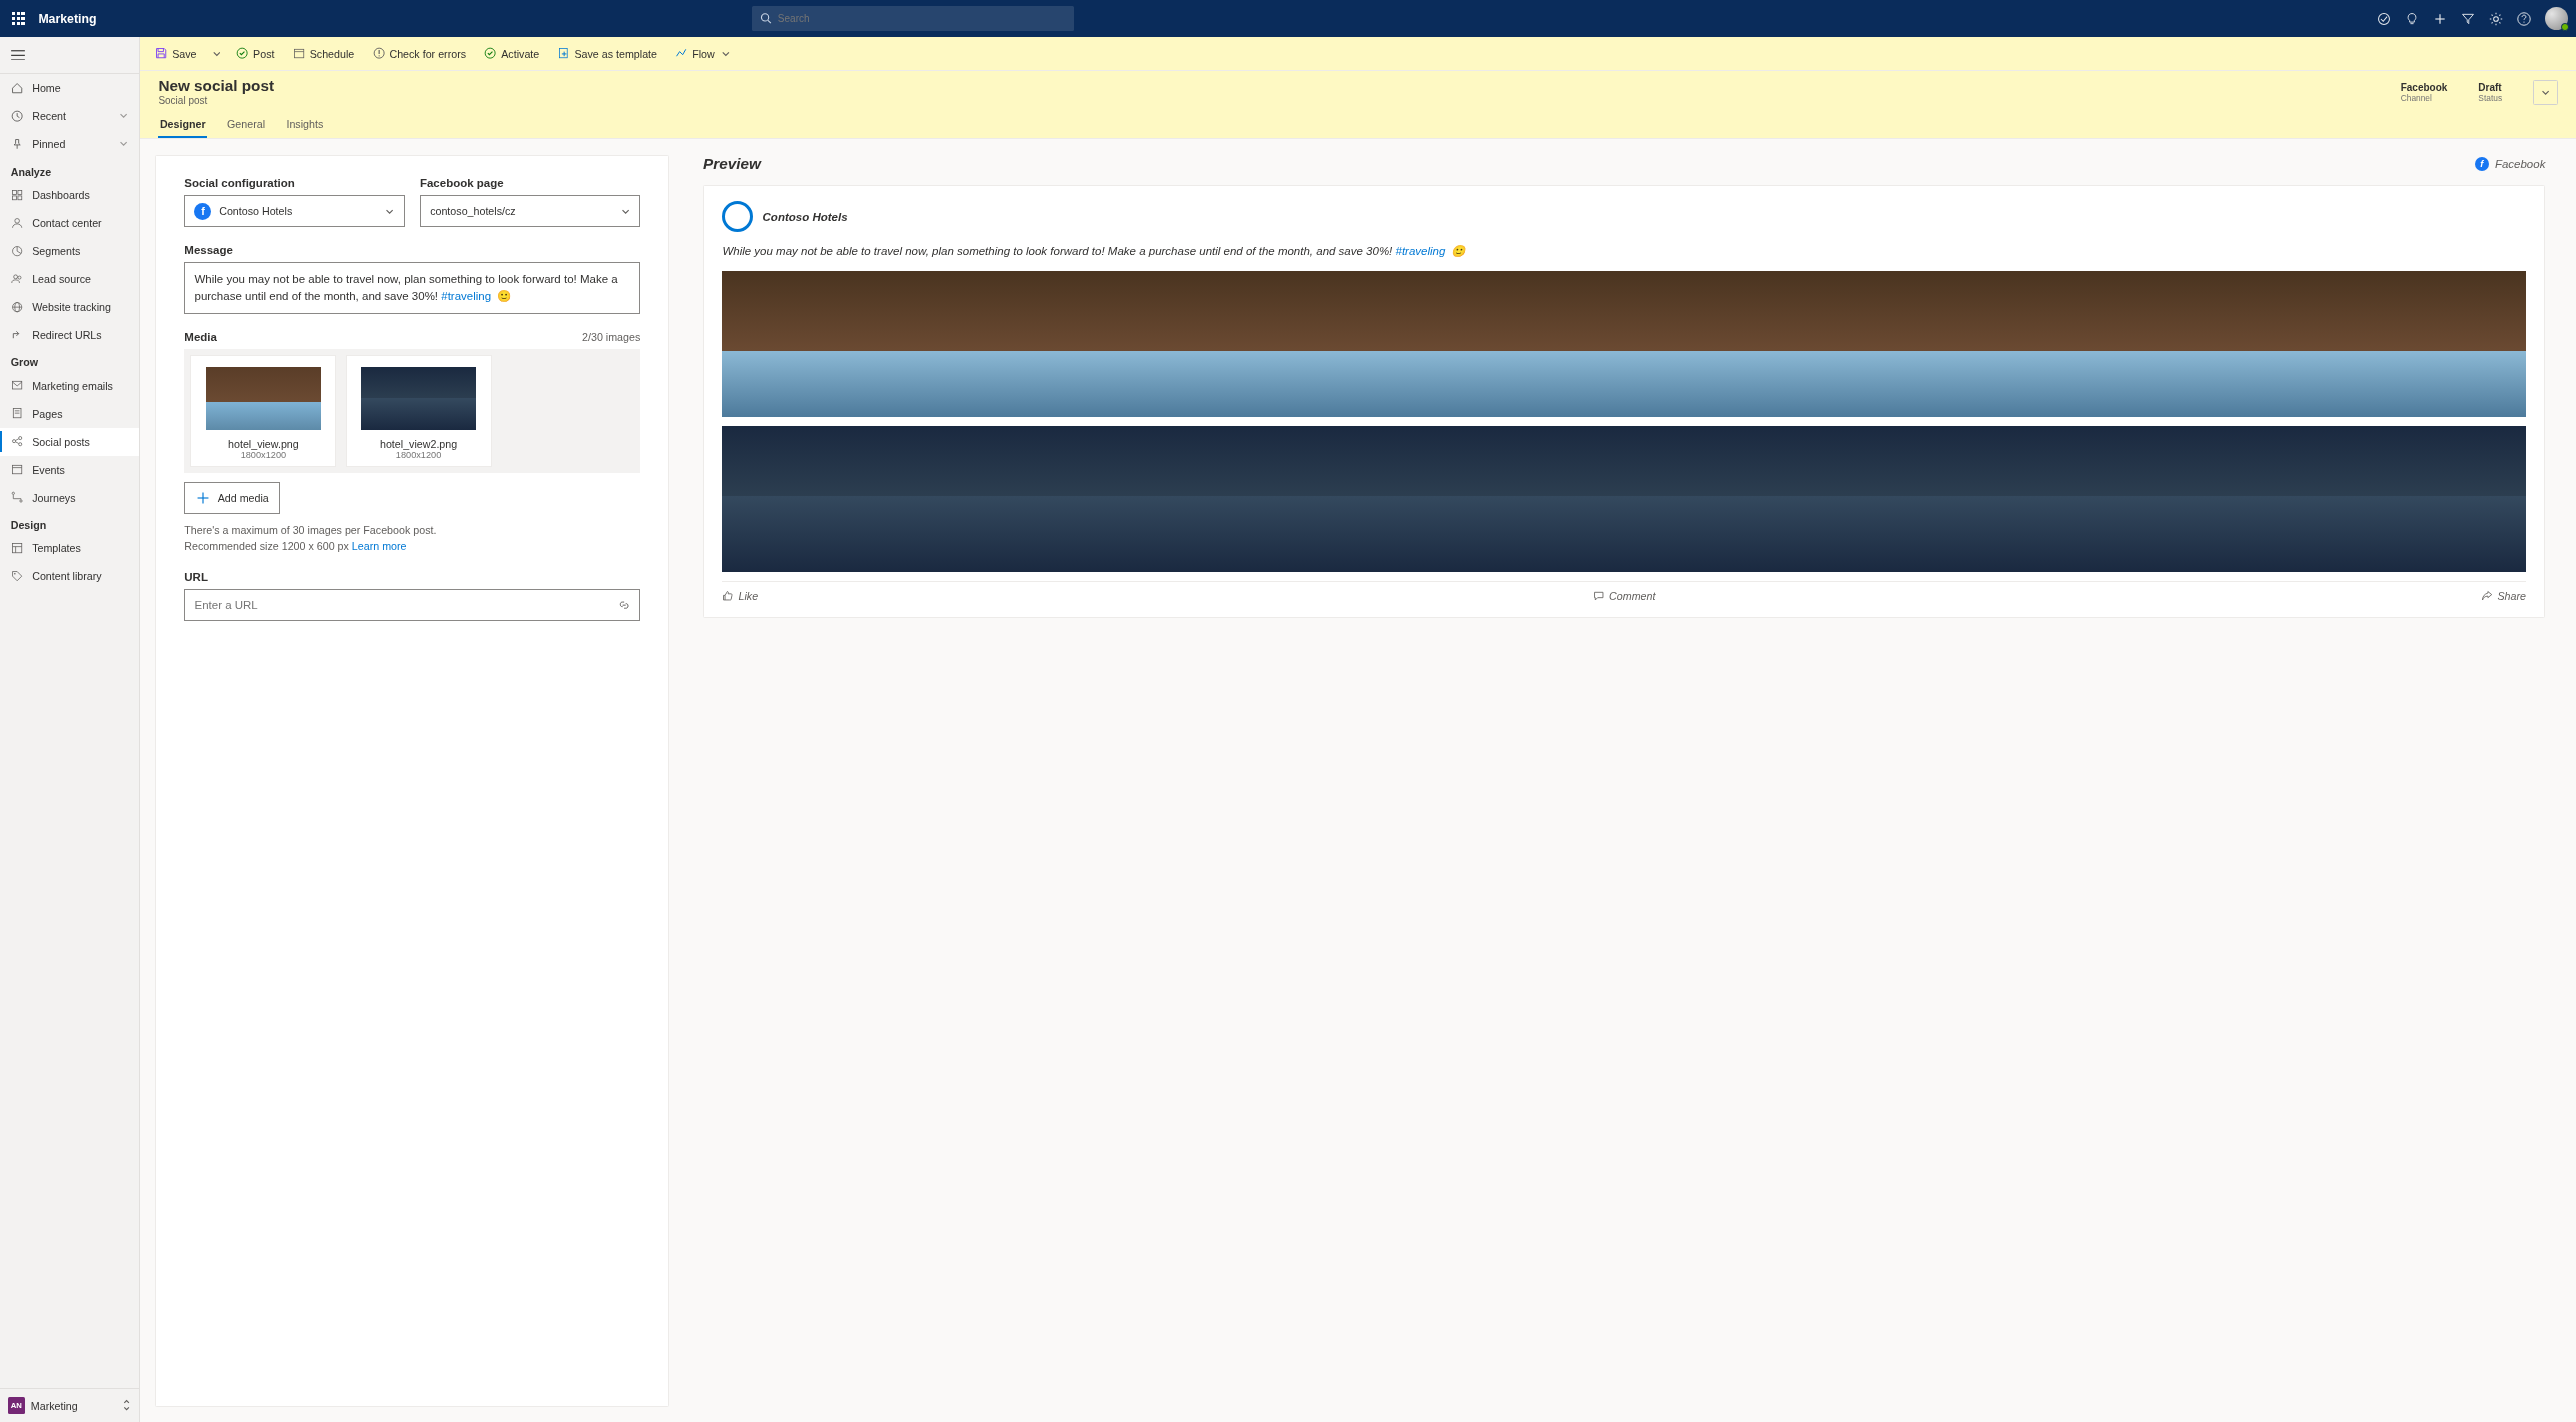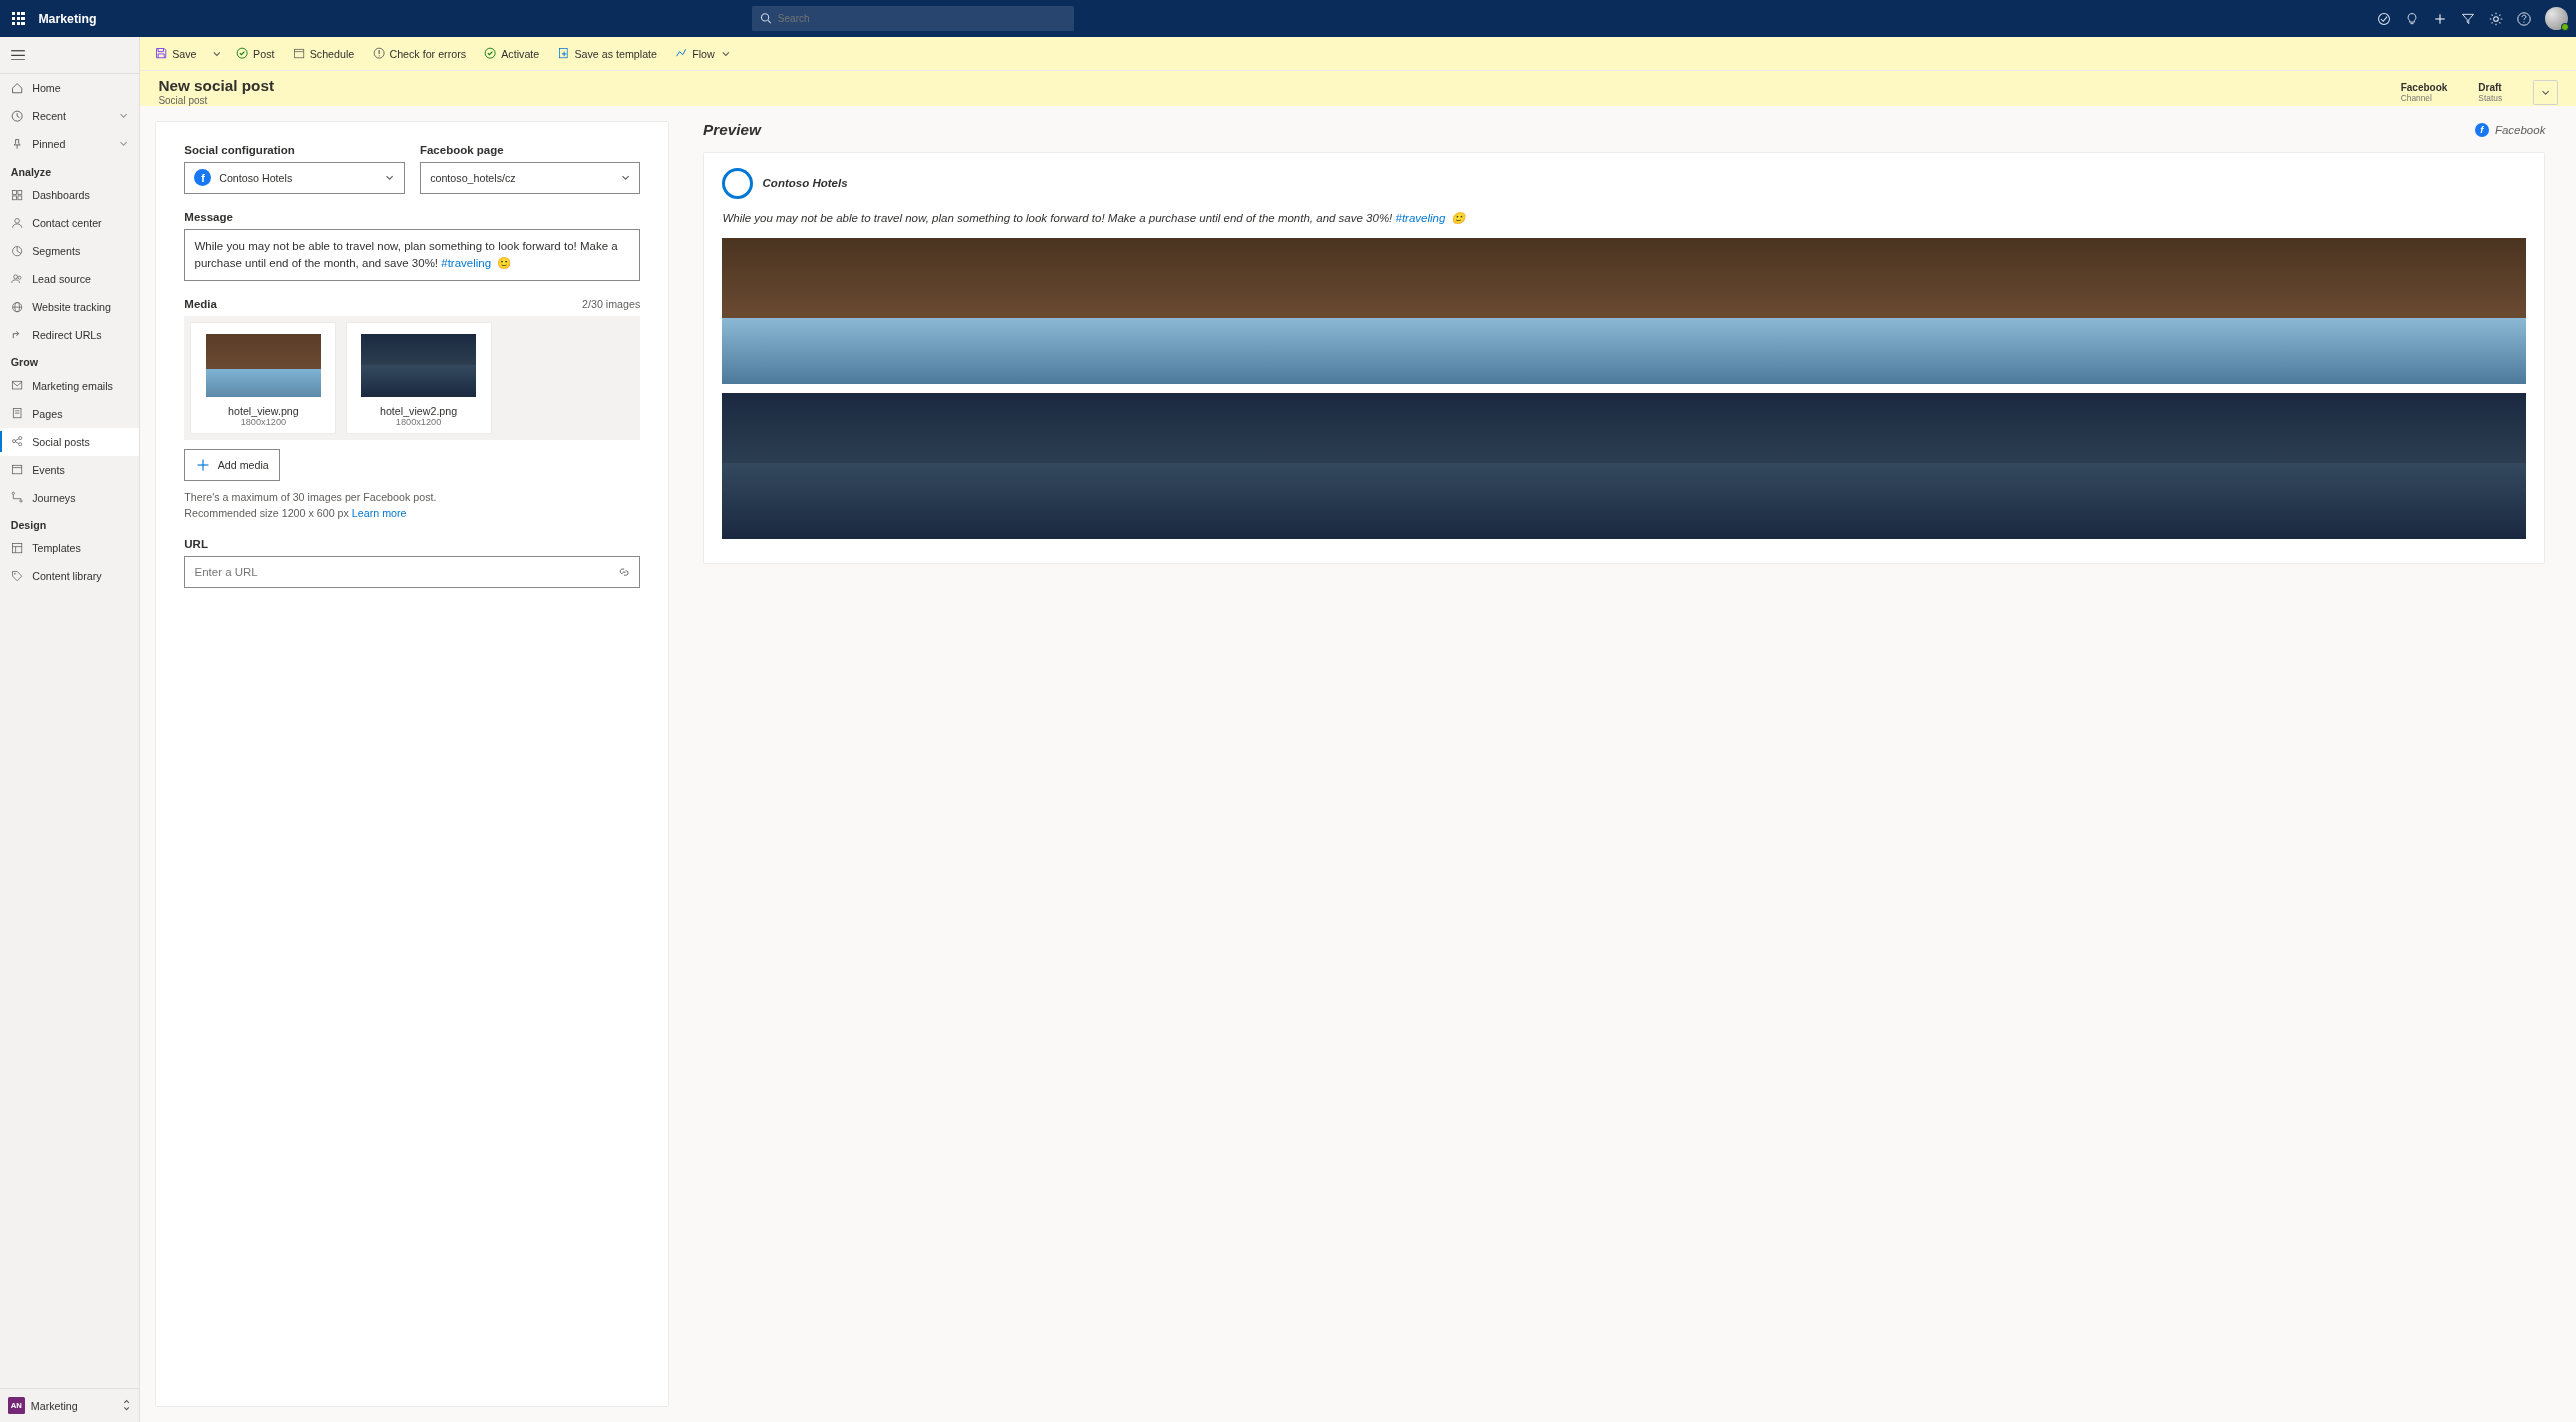--- a/index.html
+++ b/index.html
@@ -386,20 +386,25 @@
           <div class="l">Status</div>
         </div>
         <div class="pg-chev">
             <svg width="9.2" height="9.2" viewBox="0 0 12 12">
               <path d="M2 4 L6 8 L10 4" stroke="#605e5c" fill="none" stroke-width="1.5"></path>
             </svg>
           </div>
       </div>
     </div>
 
+    <div class="tabs">
+      <div class="tab active">Designer</div>
+      <div class="tab">General</div>
+      <div class="tab">Insights</div>
+    </div>
 
     <div class="content">
       <div class="form-card">
         <div class="form-row">
           <div class="form-group">
             <div class="form-label">Social configuration</div>
             <div class="select-box">
               <div class="fb-square">f</div>
               <span>Contoso Hotels</span>
               <svg class="chev" width="9.2" height="9.2" viewBox="0 0 12 12">
@@ -476,18 +481,38 @@
           <div class="prev-post-head">
             <div class="prev-avatar"></div>
             <div class="prev-brand">Contoso Hotels</div>
           </div>
           <div class="prev-text">
             <span>While you may not be able to travel now, plan something to look forward to! Make a purchase until end of the month, and save 30%!</span>
             <span class="hashtag">#traveling</span>&nbsp;&nbsp;<span>🙂</span>
           </div>
           <div class="prev-img i1"></div>
           <div class="prev-img i2"></div>
+          <div class="prev-actions">
+            <div class="prev-act">
+                <svg width="11.5" height="11.5" viewBox="0 0 15 15">
+                  <path d="M4 7 L4 13 L2 13 L2 7 Z M4 7 L7 2 C8 2 9 3 8 5 L12 5 C13 5 13 6 13 7 L12 12 C12 13 11 13 10 13 L4 13" stroke="#605e5c" fill="none" stroke-width="1.1"></path>
+                </svg>
+                <span>Like</span>
+              </div>
+            <div class="prev-act">
+                <svg width="11.5" height="11.5" viewBox="0 0 15 15">
+                  <path d="M2 3 L13 3 L13 10 L6 10 L3 13 L3 10 L2 10 Z" stroke="#605e5c" fill="none" stroke-width="1.1"></path>
+                </svg>
+                <span>Comment</span>
+              </div>
+            <div class="prev-act">
+                <svg width="11.5" height="11.5" viewBox="0 0 15 15">
+                  <path d="M9 2 L14 6 L9 10 L9 8 C5 8 3 10 2 13 C2 8 5 5 9 4 Z" stroke="#605e5c" fill="none" stroke-width="1.1"></path>
+                </svg>
+                <span>Share</span>
+              </div>
+          </div>
         </div>
       </div>
     </div>
   </div>
 </div>
 
 
 </body></html>

